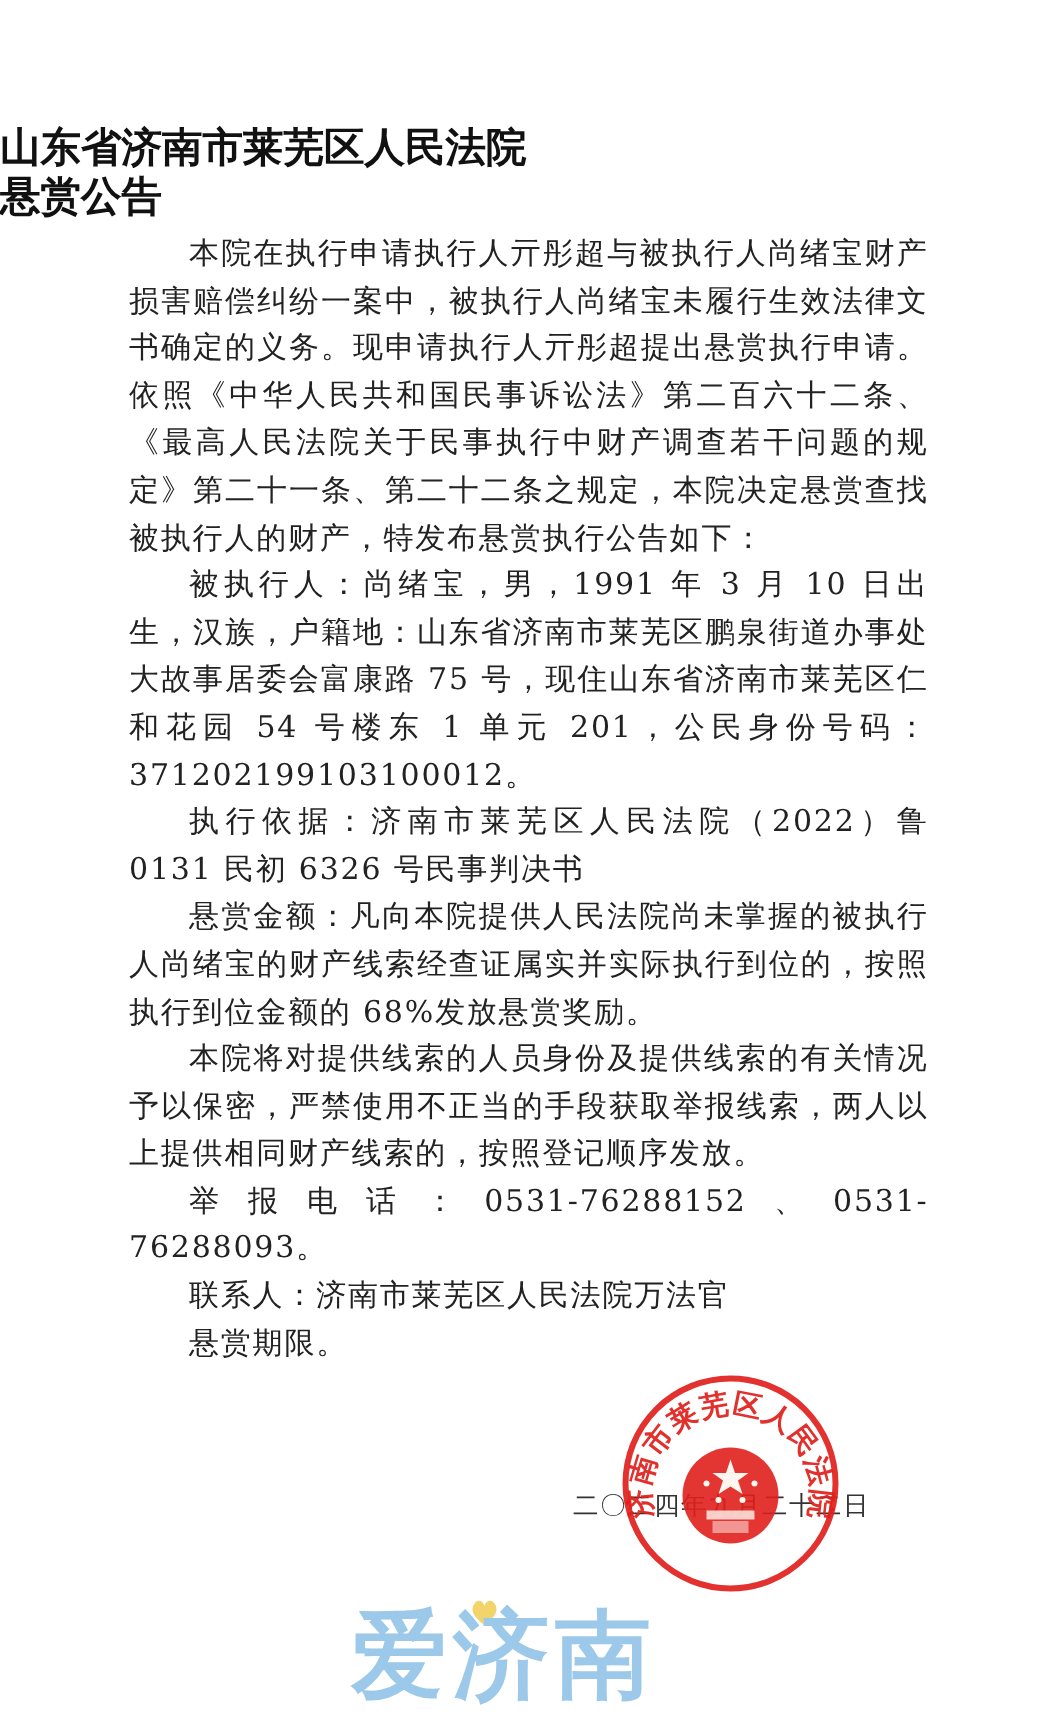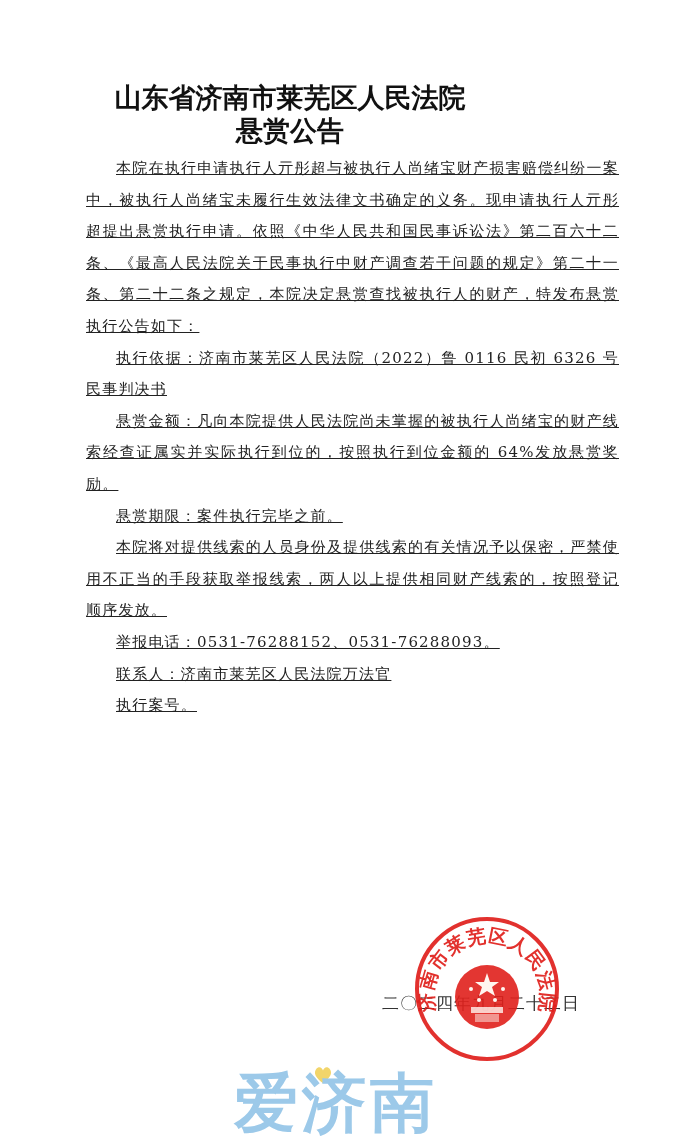--- a/index.html
+++ b/index.html
@@ -1,48 +1,48 @@
 <!DOCTYPE html>
 <html><head>
 <meta charset="utf-8">
 <style>
   html, body { margin: 0; padding: 0; background: #ffffff; }
   body { width: 700px; height: 1142px; position: relative; overflow: hidden;
          font-family: "DejaVu Serif", "Liberation Serif", serif; color: #222; }
-  .title { position: absolute; left: 0; width: 580px; text-align: center;
+  .title { position: absolute; left: 0; width: 580px; text-align: left;
            font-family: "DejaVu Sans", "Liberation Sans", sans-serif; font-weight: bold;
            font-size: 27px; color: #111; letter-spacing: 0px; }
   .title.l1 { top: 80px; }
   .title.l2 { top: 113px; }
   .body { position: absolute; left: 86px; top: 153px; width: 533px; }
-  .p { font-size: 15px; line-height: 31.6px; text-align: justify; letter-spacing: 1.2px;
-       margin: 0; text-decoration: underline; }
+  .p { font-size: 20px; line-height: 31.6px; text-align: justify; letter-spacing: 1.2px;
+       margin: 0; }
   .p.indent { text-indent: 2em; }
   .seal { position: absolute; left: 413px; top: 915px; width: 148px; height: 148px; }
   .date { position: absolute; left: 382px; top: 992px; font-size: 17px; color: #333;
           letter-spacing: 1px; }
   .watermark { position: absolute; left: 234px; top: 1060px; font-family: "DejaVu Sans", sans-serif;
                font-weight: bold; font-size: 64px; color: #9cc9e9; letter-spacing: 4px; }
   .heart { position: absolute; left: 312px; top: 1064px; width: 22px; height: 22px; }
 </style>
 </head>
 <body>
 
 <div class="title l1">山东省济南市莱芜区人民法院</div>
 <div class="title l2">悬赏公告</div>
 
 <div class="body">
   <p class="p indent">本院在执行申请执行人亓彤超与被执行人尚绪宝财产损害赔偿纠纷一案中，被执行人尚绪宝未履行生效法律文书确定的义务。现申请执行人亓彤超提出悬赏执行申请。依照《中华人民共和国民事诉讼法》第二百六十二条、《最高人民法院关于民事执行中财产调查若干问题的规定》第二十一条、第二十二条之规定，本院决定悬赏查找被执行人的财产，特发布悬赏执行公告如下：</p>
-  <p class="p indent">执行依据：济南市莱芜区人民法院（2022）鲁 0116 民初 6326 号民事判决书</p>
-  <p class="p indent">悬赏金额：凡向本院提供人民法院尚未掌握的被执行人尚绪宝的财产线索经查证属实并实际执行到位的，按照执行到位金额的 64%发放悬赏奖励。</p>
-  <p class="p indent">悬赏期限：案件执行完毕之前。</p>
+  <p class="p indent">被执行人：尚绪宝，男，1991 年 3 月 10 日出生，汉族，户籍地：山东省济南市莱芜区鹏泉街道办事处大故事居委会富康路 75 号，现住山东省济南市莱芜区仁和花园 54 号楼东 1 单元 201，公民身份号码：371202199103100012。</p>
+  <p class="p indent">执行依据：济南市莱芜区人民法院（2022）鲁 0131 民初 6326 号民事判决书</p>
+  <p class="p indent">悬赏金额：凡向本院提供人民法院尚未掌握的被执行人尚绪宝的财产线索经查证属实并实际执行到位的，按照执行到位金额的 68%发放悬赏奖励。</p>
   <p class="p indent">本院将对提供线索的人员身份及提供线索的有关情况予以保密，严禁使用不正当的手段获取举报线索，两人以上提供相同财产线索的，按照登记顺序发放。</p>
   <p class="p indent">举报电话：0531-76288152、0531-76288093。</p>
   <p class="p indent">联系人：济南市莱芜区人民法院万法官</p>
-  <p class="p indent">执行案号。</p>
+  <p class="p indent">悬赏期限。</p>
 </div>
 
 <div class="date">二〇二四年九月二十二日</div>
 
 <svg class="seal" viewBox="0 0 148 148">
   <defs>
     <path id="sealArc" d="M 22 96 A 54 54 0 1 1 126 96"></path>
   </defs>
   <circle cx="74" cy="74" r="70" fill="none" stroke="#e0201c" stroke-width="4" opacity="0.92"></circle>
   <text font-family="DejaVu Sans, sans-serif" font-weight="bold" font-size="19" fill="#e0201c" opacity="0.92" letter-spacing="1">

